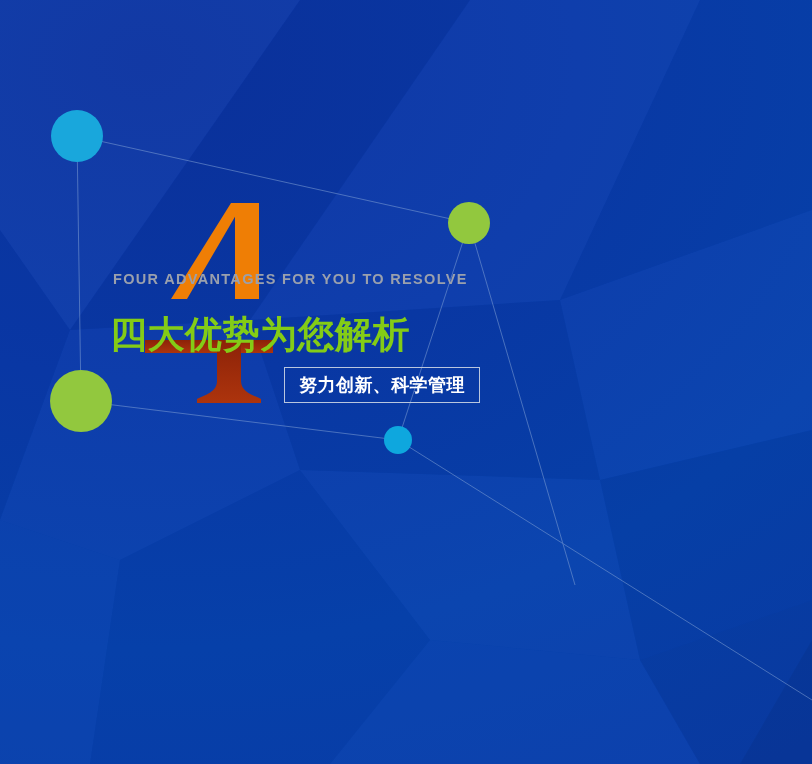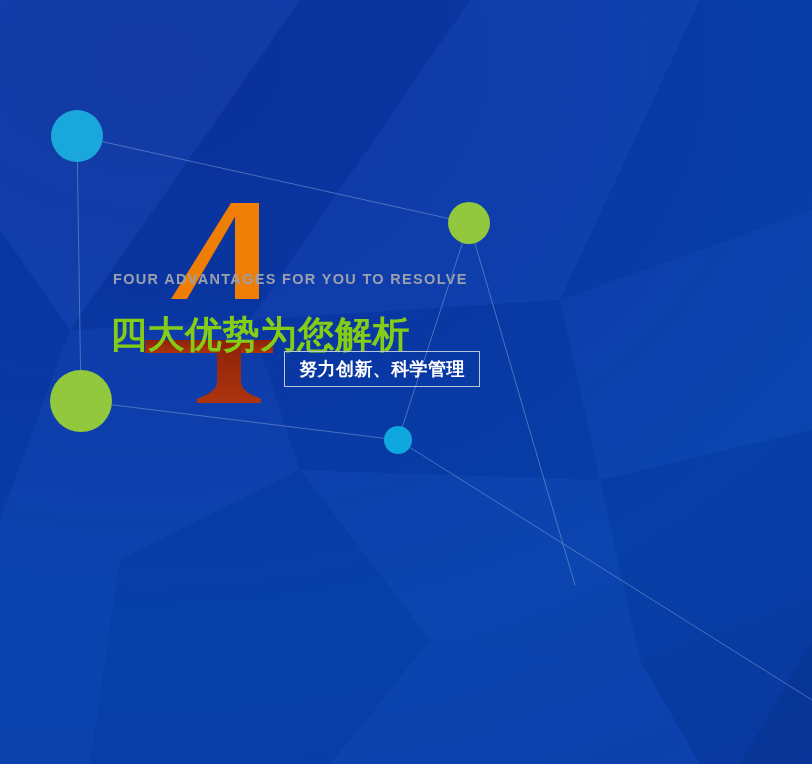--- a/index.html
+++ b/index.html
@@ -79,21 +79,21 @@
     font-weight: 700;
     letter-spacing: 0.5px;
     white-space: nowrap;
     line-height: 1.08;
     font-family: "DejaVu Sans", "Liberation Sans", sans-serif;
   }
 
   .tagline-box {
     position: absolute;
     left: 284px;
-    top: 351px;
+    top: 367px;
     width: 196px;
     height: 36px;
     border: 1px solid #b9c6de;
     box-sizing: border-box;
     display: flex;
     align-items: center;
     justify-content: center;
   }
   .tagline-text {
     color: #ffffff;

